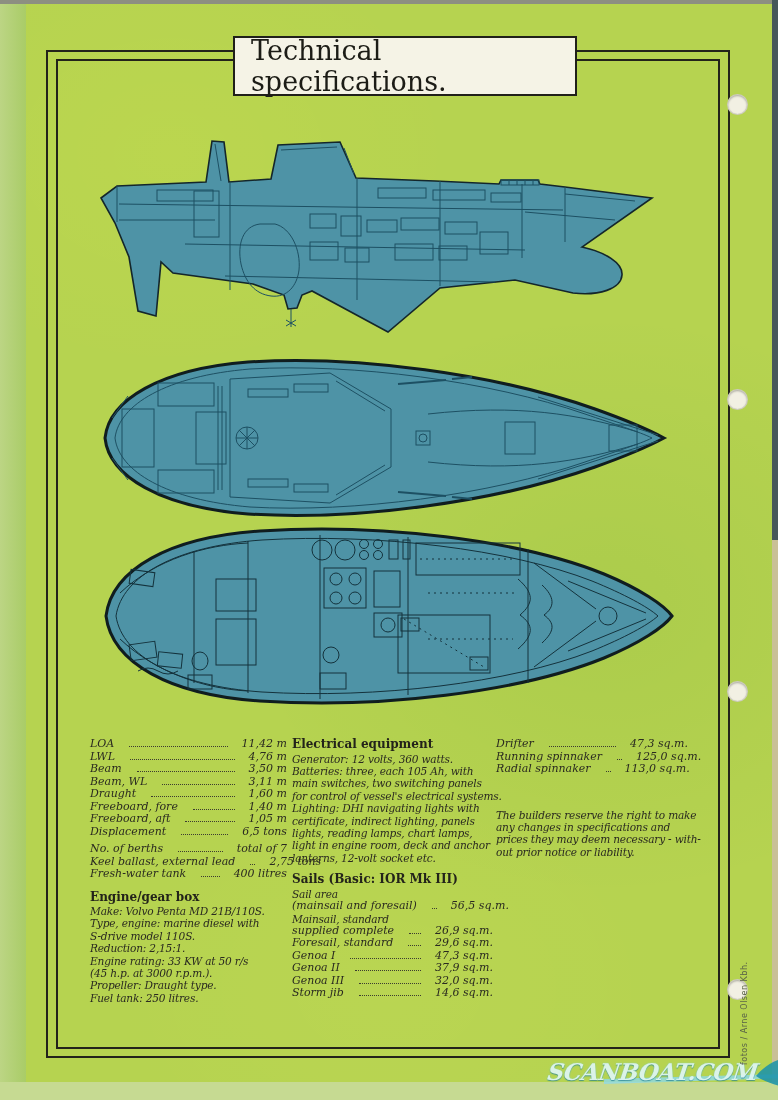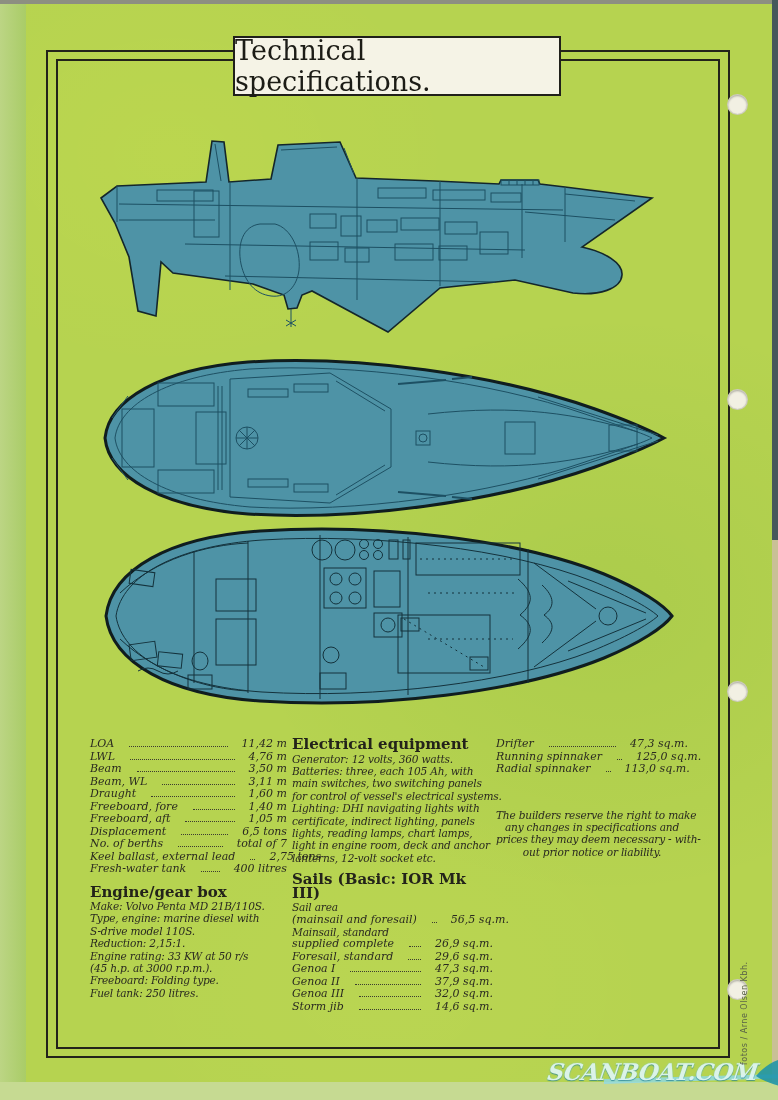--- a/index.html
+++ b/index.html
@@ -12,37 +12,37 @@
       #b6d350;}
   .strip-top{position:absolute;left:0;top:0;width:778px;height:4px;background:#8d8f81;z-index:4;}
   .strip-left{position:absolute;left:0;top:0;width:26px;height:1100px;
     background:linear-gradient(to right,#bcd584,#a9cc67);z-index:1;}
   .strip-bottom{position:absolute;left:0;top:1082px;width:778px;height:18px;background:#c6da92;z-index:4;}
   .strip-right-top{position:absolute;left:772px;top:0;width:6px;height:540px;background:#46585a;z-index:4;}
   .strip-right-bottom{position:absolute;left:772px;top:540px;width:6px;height:560px;background:#c9c096;z-index:4;}
   .frame-outer{position:absolute;left:46px;top:50px;width:680px;height:1004px;border:2px solid #23231a;z-index:2;}
   .frame-inner{position:absolute;left:56px;top:59px;width:660px;height:986px;border:2px solid #23231a;z-index:2;}
   .title-box{position:absolute;left:233px;top:36px;width:324px;height:56px;background:#f5f3e6;
-    border:2px solid #20201a;display:flex;align-items:center;justify-content:center;z-index:3;}
+    border:2px solid #20201a;display:flex;align-items:center;justify-content:center;z-index:3;padding-left:16px;}
   .title-box span{font-size:27px;color:#1c1c16;}
   .svg-abs{position:absolute;z-index:2;}
   .svg-profile{left:95px;top:124px;}
   .svg-deck{left:98px;top:352px;}
   .svg-interior{left:98px;top:521px;}
   .col{position:absolute;top:738px;color:#2a2a20;z-index:3;}
   .col1{left:90px;width:197px;}
   .col2{left:292px;width:201px;}
-  .col3{left:496px;width:192px;text-align:center;}
+  .col3{left:496px;width:192px;}
   .row{display:flex;align-items:baseline;font-style:italic;font-size:11px;line-height:12.5px;gap:12px;}
   .row .lbl{white-space:nowrap;}
   .row .dots{flex:1;min-width:5px;margin:0 2px 2px 3px;border-bottom:1.5px dotted #3c3c30;height:8px;}
   .row .val{white-space:nowrap;}
   .tline{font-style:italic;font-size:10.6px;line-height:12.4px;letter-spacing:-0.2px;white-space:nowrap;}
-  .colhead{font-weight:bold;font-style:normal;font-size:15px;line-height:13.5px;margin-bottom:1px;color:#23231a;}
-  .blk-capacity{}
+  .colhead{font-weight:bold;font-style:normal;font-size:12px;line-height:13.5px;margin-bottom:1px;color:#23231a;}
+  .blk-capacity{margin-top:5px;}
   .blk-engine{margin-top:10px;}
   .blk-sails{margin-top:9px;}
   .blk-disclaimer{margin-top:33px;}
   .footer{position:absolute;left:60px;top:1061px;width:660px;text-align:center;
     font-weight:bold;font-size:11.5px;letter-spacing:.2px;color:#22221a;z-index:5;}
   .wm{position:absolute;left:548px;top:1050px;z-index:6;display:flex;align-items:center;}
   .wm-text{font-weight:bold;font-style:italic;font-size:23px;letter-spacing:-0.5px;
     color:#dff6f4;opacity:.92;transform:skewX(-8deg);
     text-shadow:0 1px 1px rgba(25,120,140,.75), 0 0 2px rgba(120,220,235,.6);}
   .wm-swoosh{margin-left:-4px;overflow:visible;}
@@ -281,21 +281,21 @@
         </div>
     </div>
     <div class="blk-engine">
       <div class="colhead">Engine/gear box</div>
       <div class="tline">Make: Volvo Penta MD 21B/110S.</div>
       <div class="tline">Type, engine: marine diesel with</div>
       <div class="tline">S-drive model 110S.</div>
       <div class="tline">Reduction: 2,15:1.</div>
       <div class="tline">Engine rating: 33 KW at 50 r/s</div>
       <div class="tline">(45 h.p. at 3000 r.p.m.).</div>
-      <div class="tline">Freeboard: Folding type.</div>
+      <div class="tline">Propeller: Draught type.</div>
       <div class="tline">Fuel tank: 250 litres.</div>
     </div>
   </div>
 
   <div class="col col2">
     <div>
       <div class="colhead">Electrical equipment</div>
       <div class="tline">Generator: 12 volts, 360 watts.</div>
       <div class="tline">Batteries: three, each 105 Ah, with</div>
       <div class="tline">main switches, two switching panels</div>

